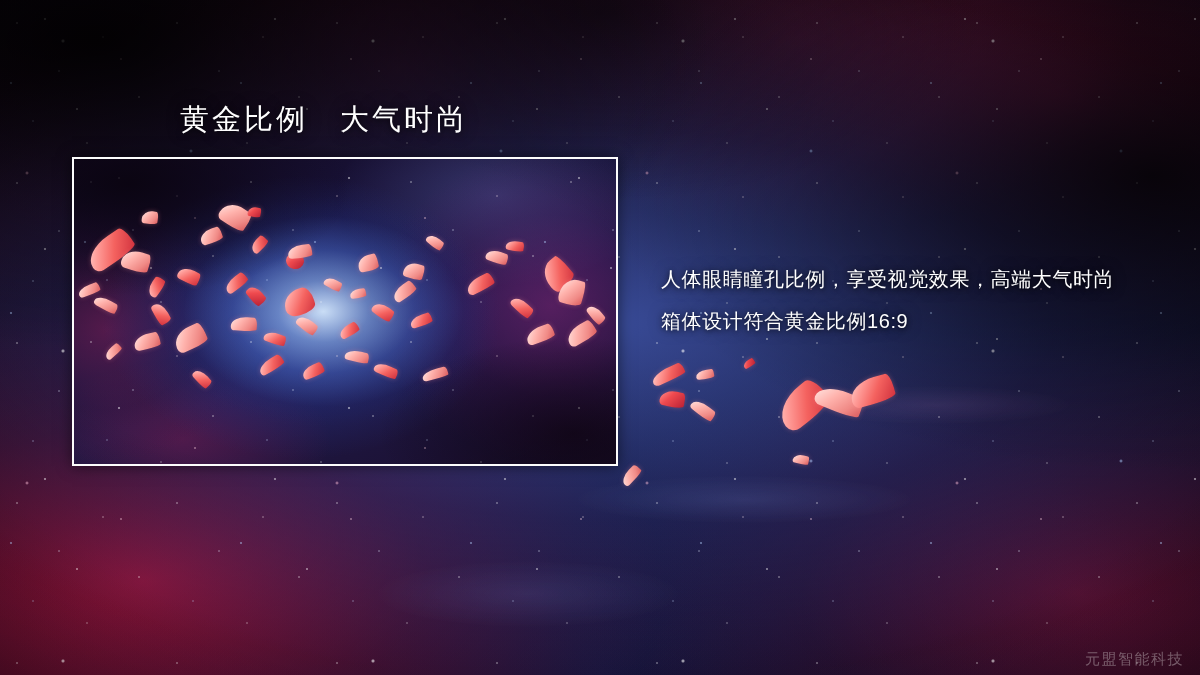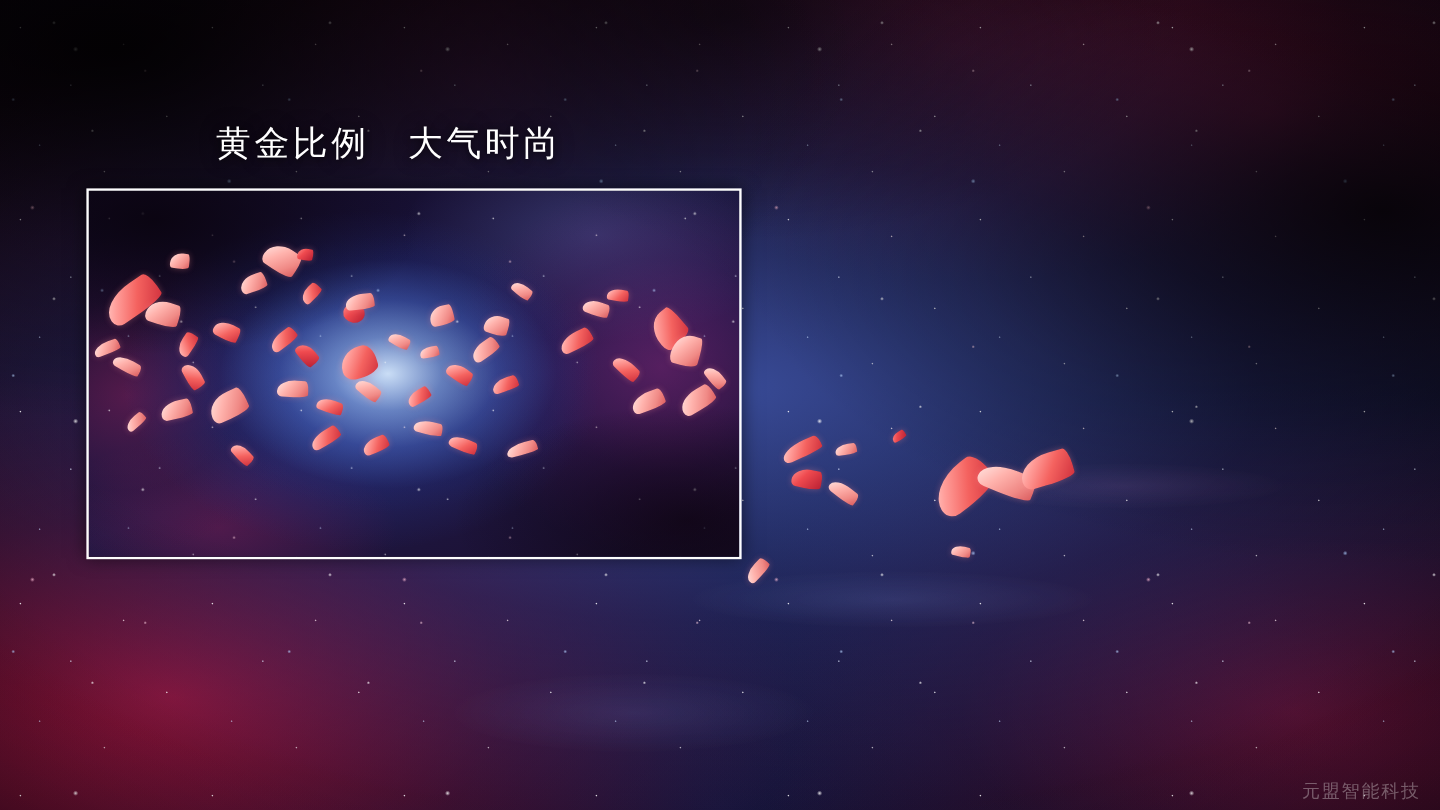--- a/index.html
+++ b/index.html
@@ -178,16 +178,18 @@
         <div class="petal pale" style="left:492px;top:166px;width:30px;height:17px;transform:rotate(-30deg);"></div>
         <div class="petal" style="left:432px;top:82px;width:18px;height:10px;transform:rotate(10deg);"></div>
         <div class="petal pale" style="left:512px;top:150px;width:20px;height:11px;transform:rotate(52deg);"></div>
       </div>
     </div>
   </div>
 
   <div class="title">黄金比例　大气时尚</div>
 
   <div class="body-text">
+    <div class="ln">人体眼睛瞳孔比例，享受视觉效果，高端大气时尚</div>
+    <div class="ln">箱体设计符合黄金比例16:9</div>
   </div>
 
   <div class="watermark">元盟智能科技</div>
 </div>
 
 </body></html>

